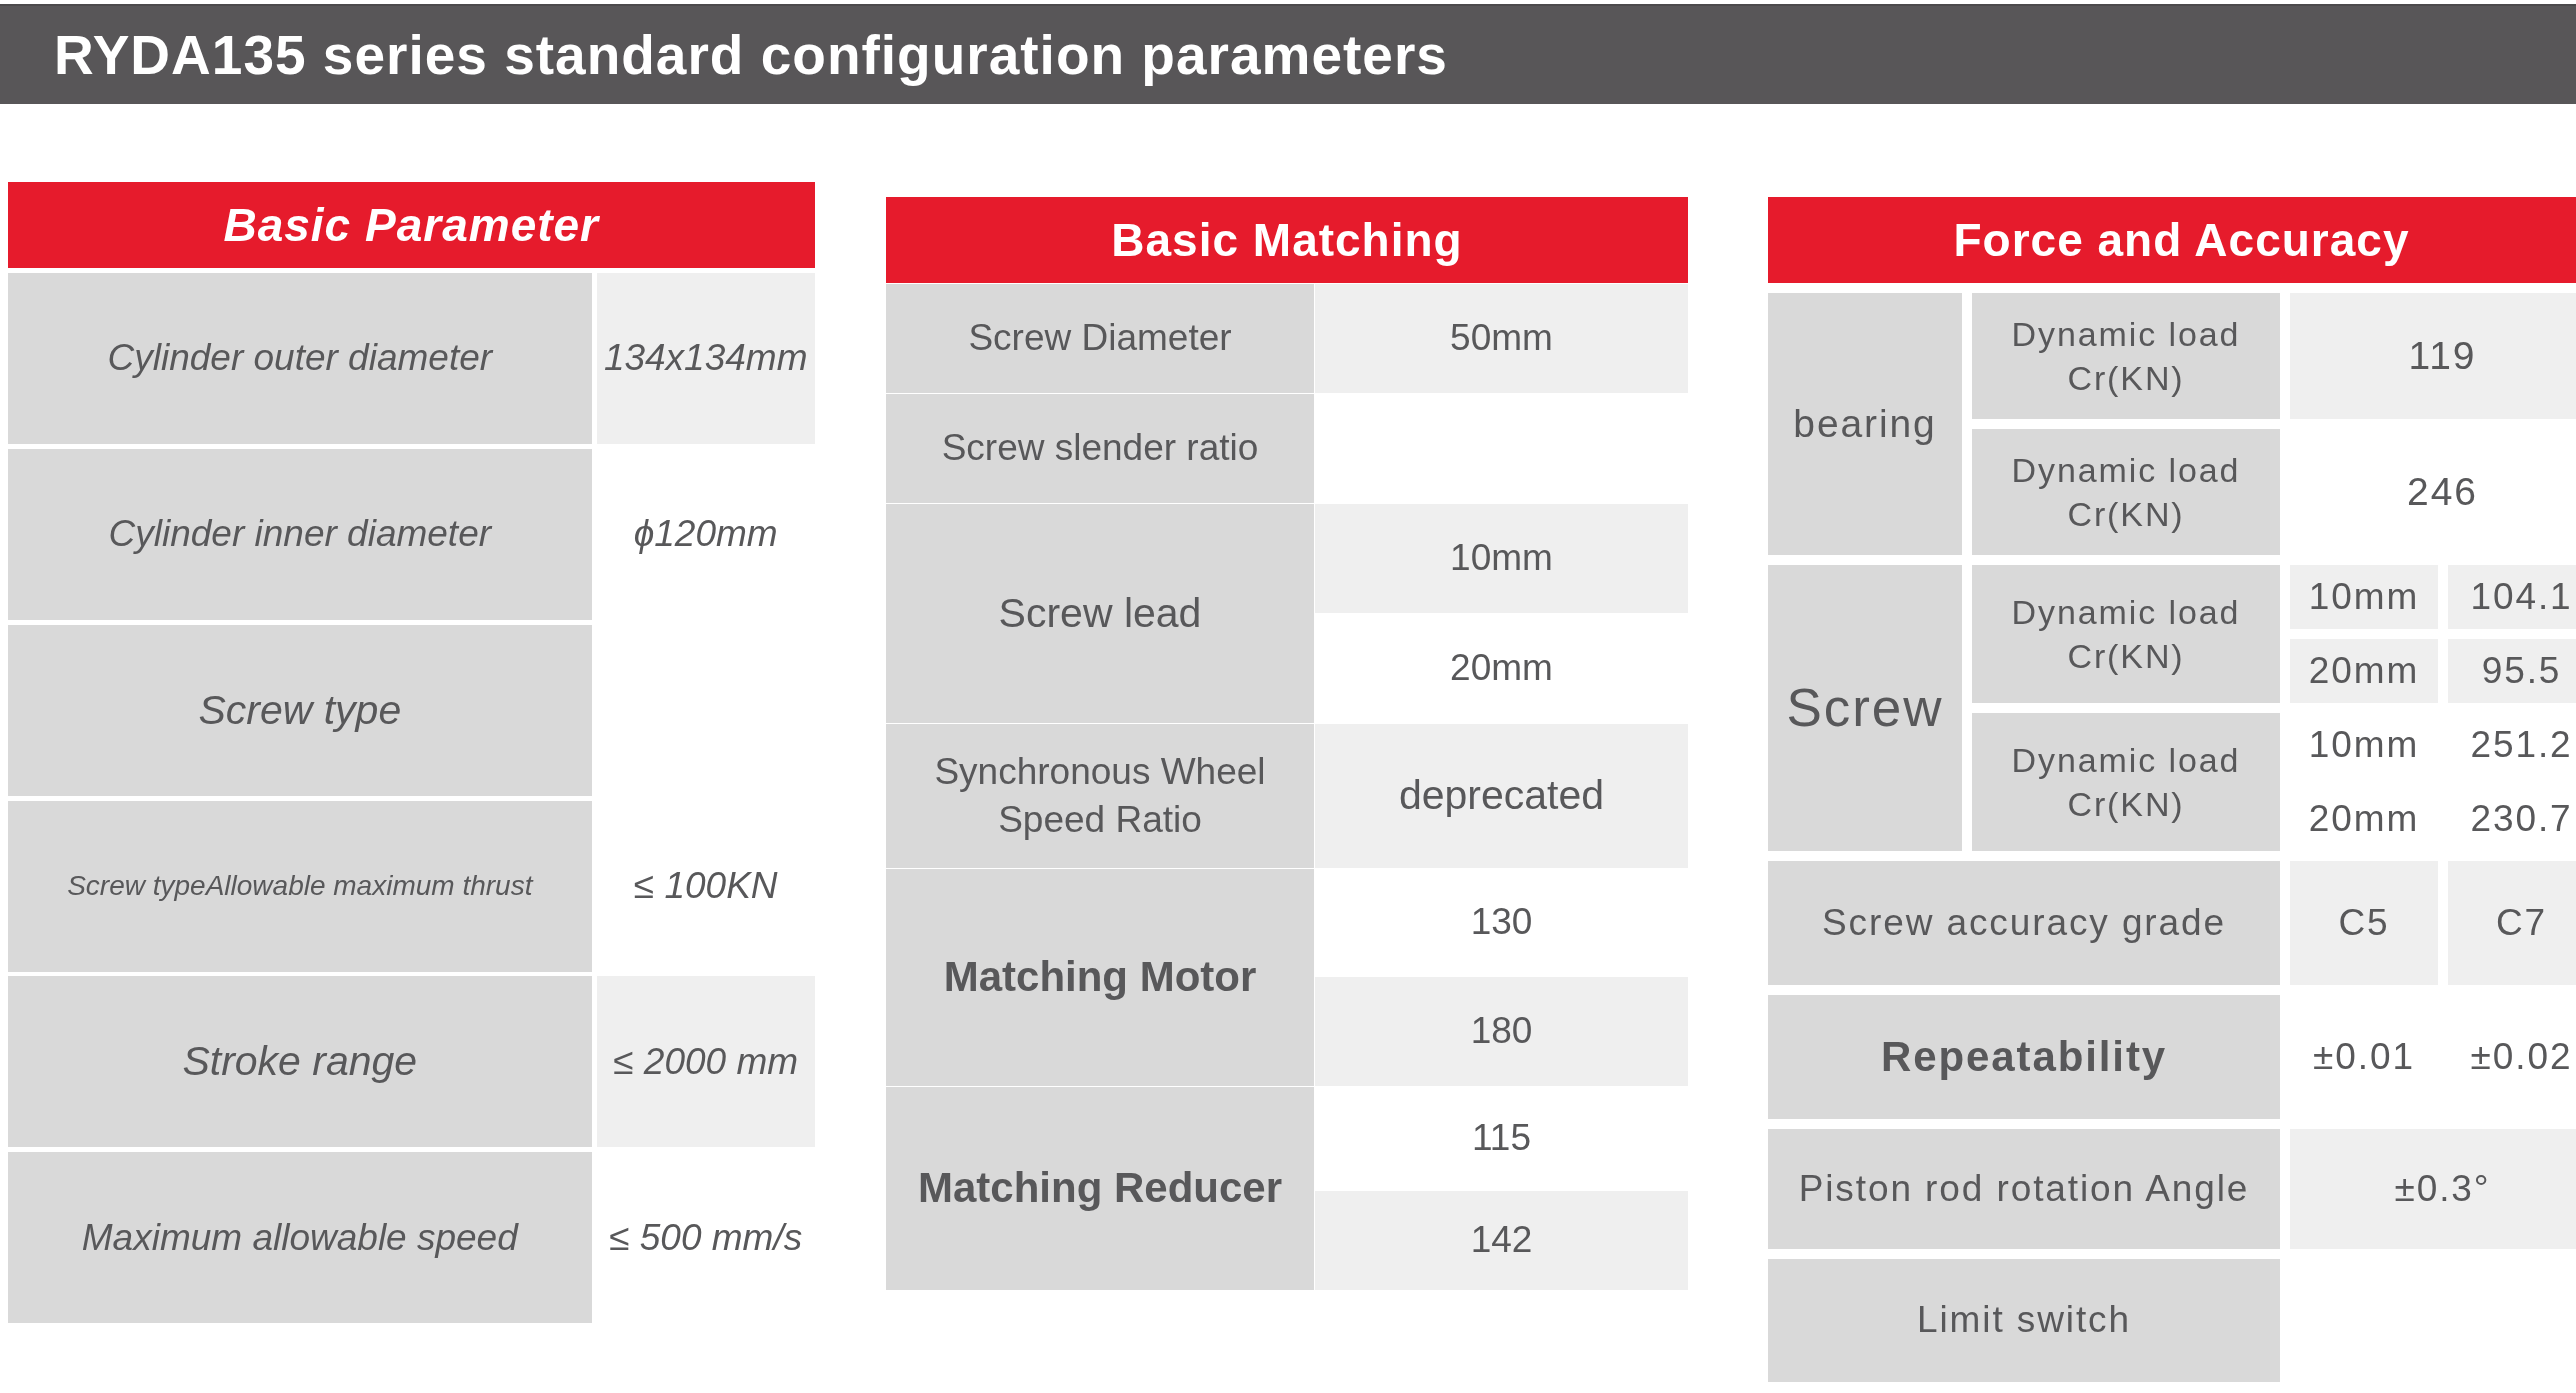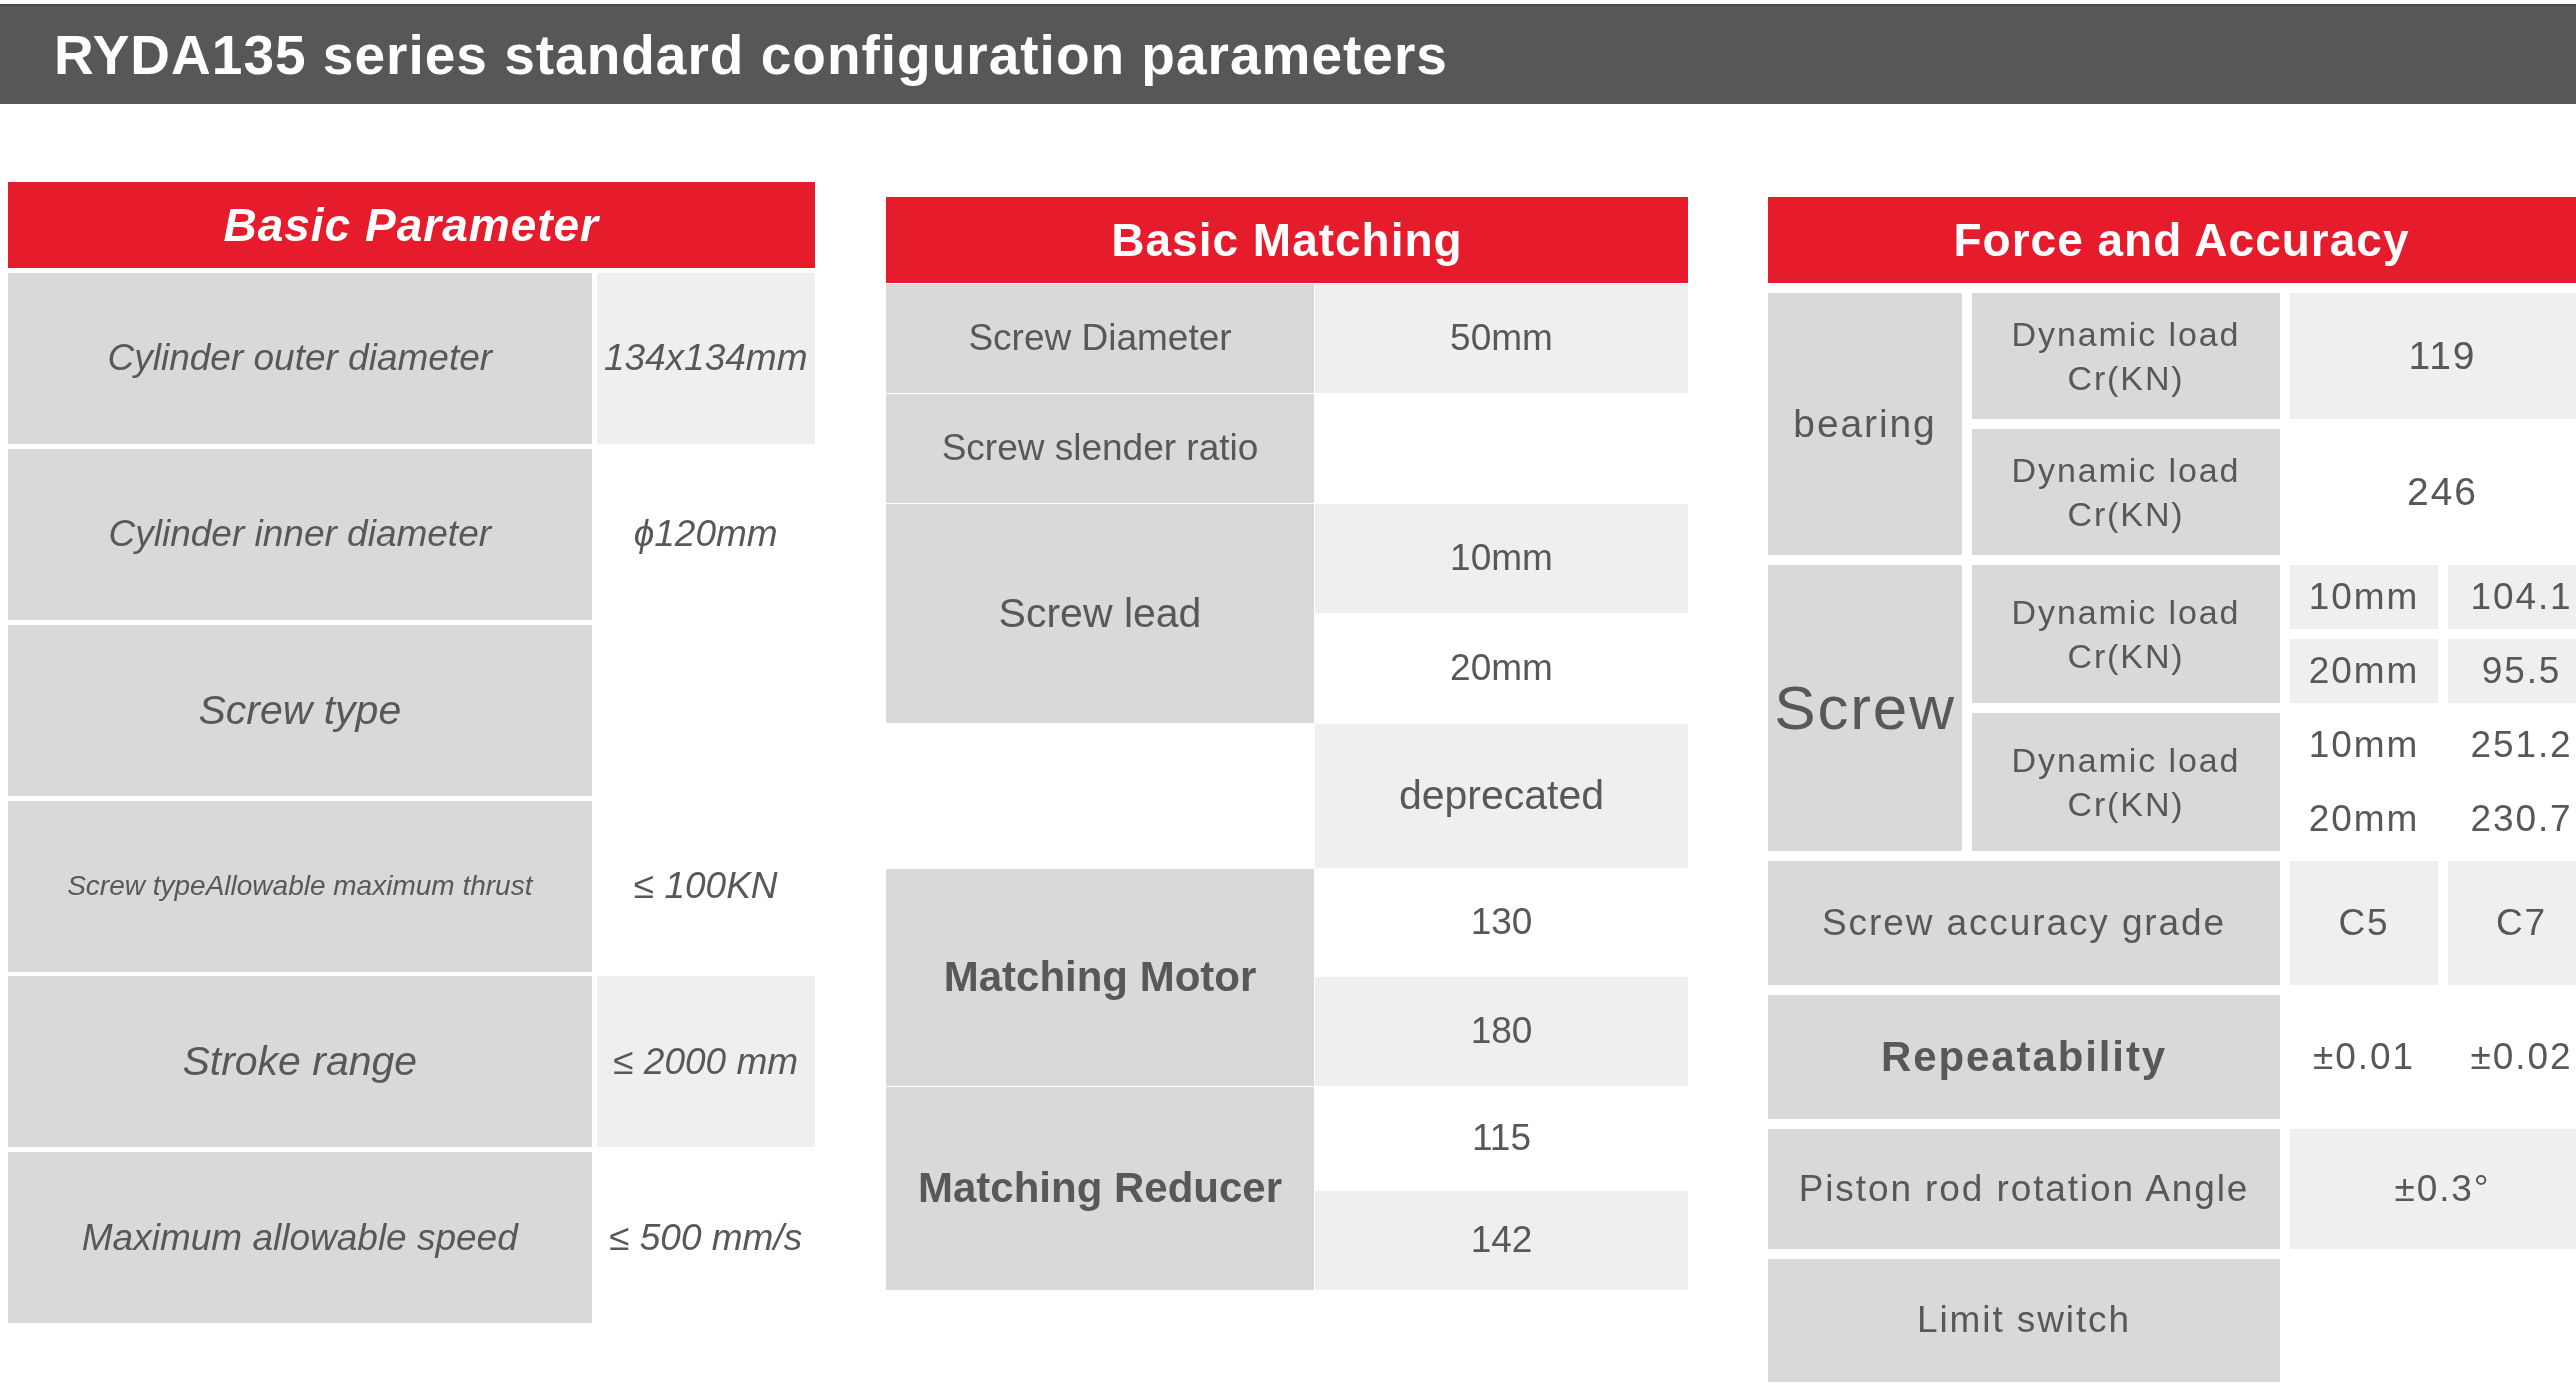--- a/index.html
+++ b/index.html
@@ -22,21 +22,21 @@
   .cell{
     display:flex;align-items:center;justify-content:center;
     text-align:center;font-size:37px;line-height:1.3;padding:0 7.8px;box-sizing:border-box;
   }
   .lbl{background:#d9d9d9;}
   .alt{background:#efefef;}
   .wht{background:#ffffff;}
   .big{font-size:41px;}
   .med{font-size:42px;font-weight:bold;}
   .small{font-size:28px;}
-  .huge{font-size:62px;text-align:center;}
+  .huge{font-size:53px;text-align:center;}
   .sp{letter-spacing:1.9px;}
 
   .t-left{left:7.8px;top:182px;width:806px;gap:4.9px;
     grid-template-columns:584px 218px;
     grid-template-rows:86px 171px 171px 171px 171px 171px 171px;font-style:italic;}
   .t-mid{left:886px;top:197px;width:806px;gap:1px;
     grid-template-columns:428px 373px;
     grid-template-rows:86px 109px 109px 109px 109px 144px 107px 109px 103px 99px;}
   .t-right{left:1768px;top:197px;width:812px;gap:10px;
     grid-template-columns:194px 308px 148px 147px;
@@ -77,20 +77,21 @@
 
     <div class="cell lbl" style="grid-row:2;grid-column:1">Screw Diameter</div>
     <div class="cell alt" style="grid-row:2;grid-column:2">50mm</div>
 
     <div class="cell lbl" style="grid-row:3;grid-column:1">Screw slender ratio</div>
 
     <div class="cell lbl big" style="grid-row:4/6;grid-column:1">Screw lead</div>
     <div class="cell alt" style="grid-row:4;grid-column:2">10mm</div>
     <div class="cell wht" style="grid-row:5;grid-column:2">20mm</div>
 
+    <div class="cell lbl" style="grid-row:6;grid-column:1">Synchronous Wheel Speed Ratio</div>
     <div class="cell alt big" style="grid-row:6;grid-column:2">deprecated</div>
 
     <div class="cell lbl med" style="grid-row:7/9;grid-column:1">Matching Motor</div>
     <div class="cell wht" style="grid-row:7;grid-column:2">130</div>
     <div class="cell alt" style="grid-row:8;grid-column:2">180</div>
 
     <div class="cell lbl med" style="grid-row:9/11;grid-column:1">Matching Reducer</div>
     <div class="cell wht" style="grid-row:9;grid-column:2">115</div>
     <div class="cell alt" style="grid-row:10;grid-column:2">142</div>
   </section>

